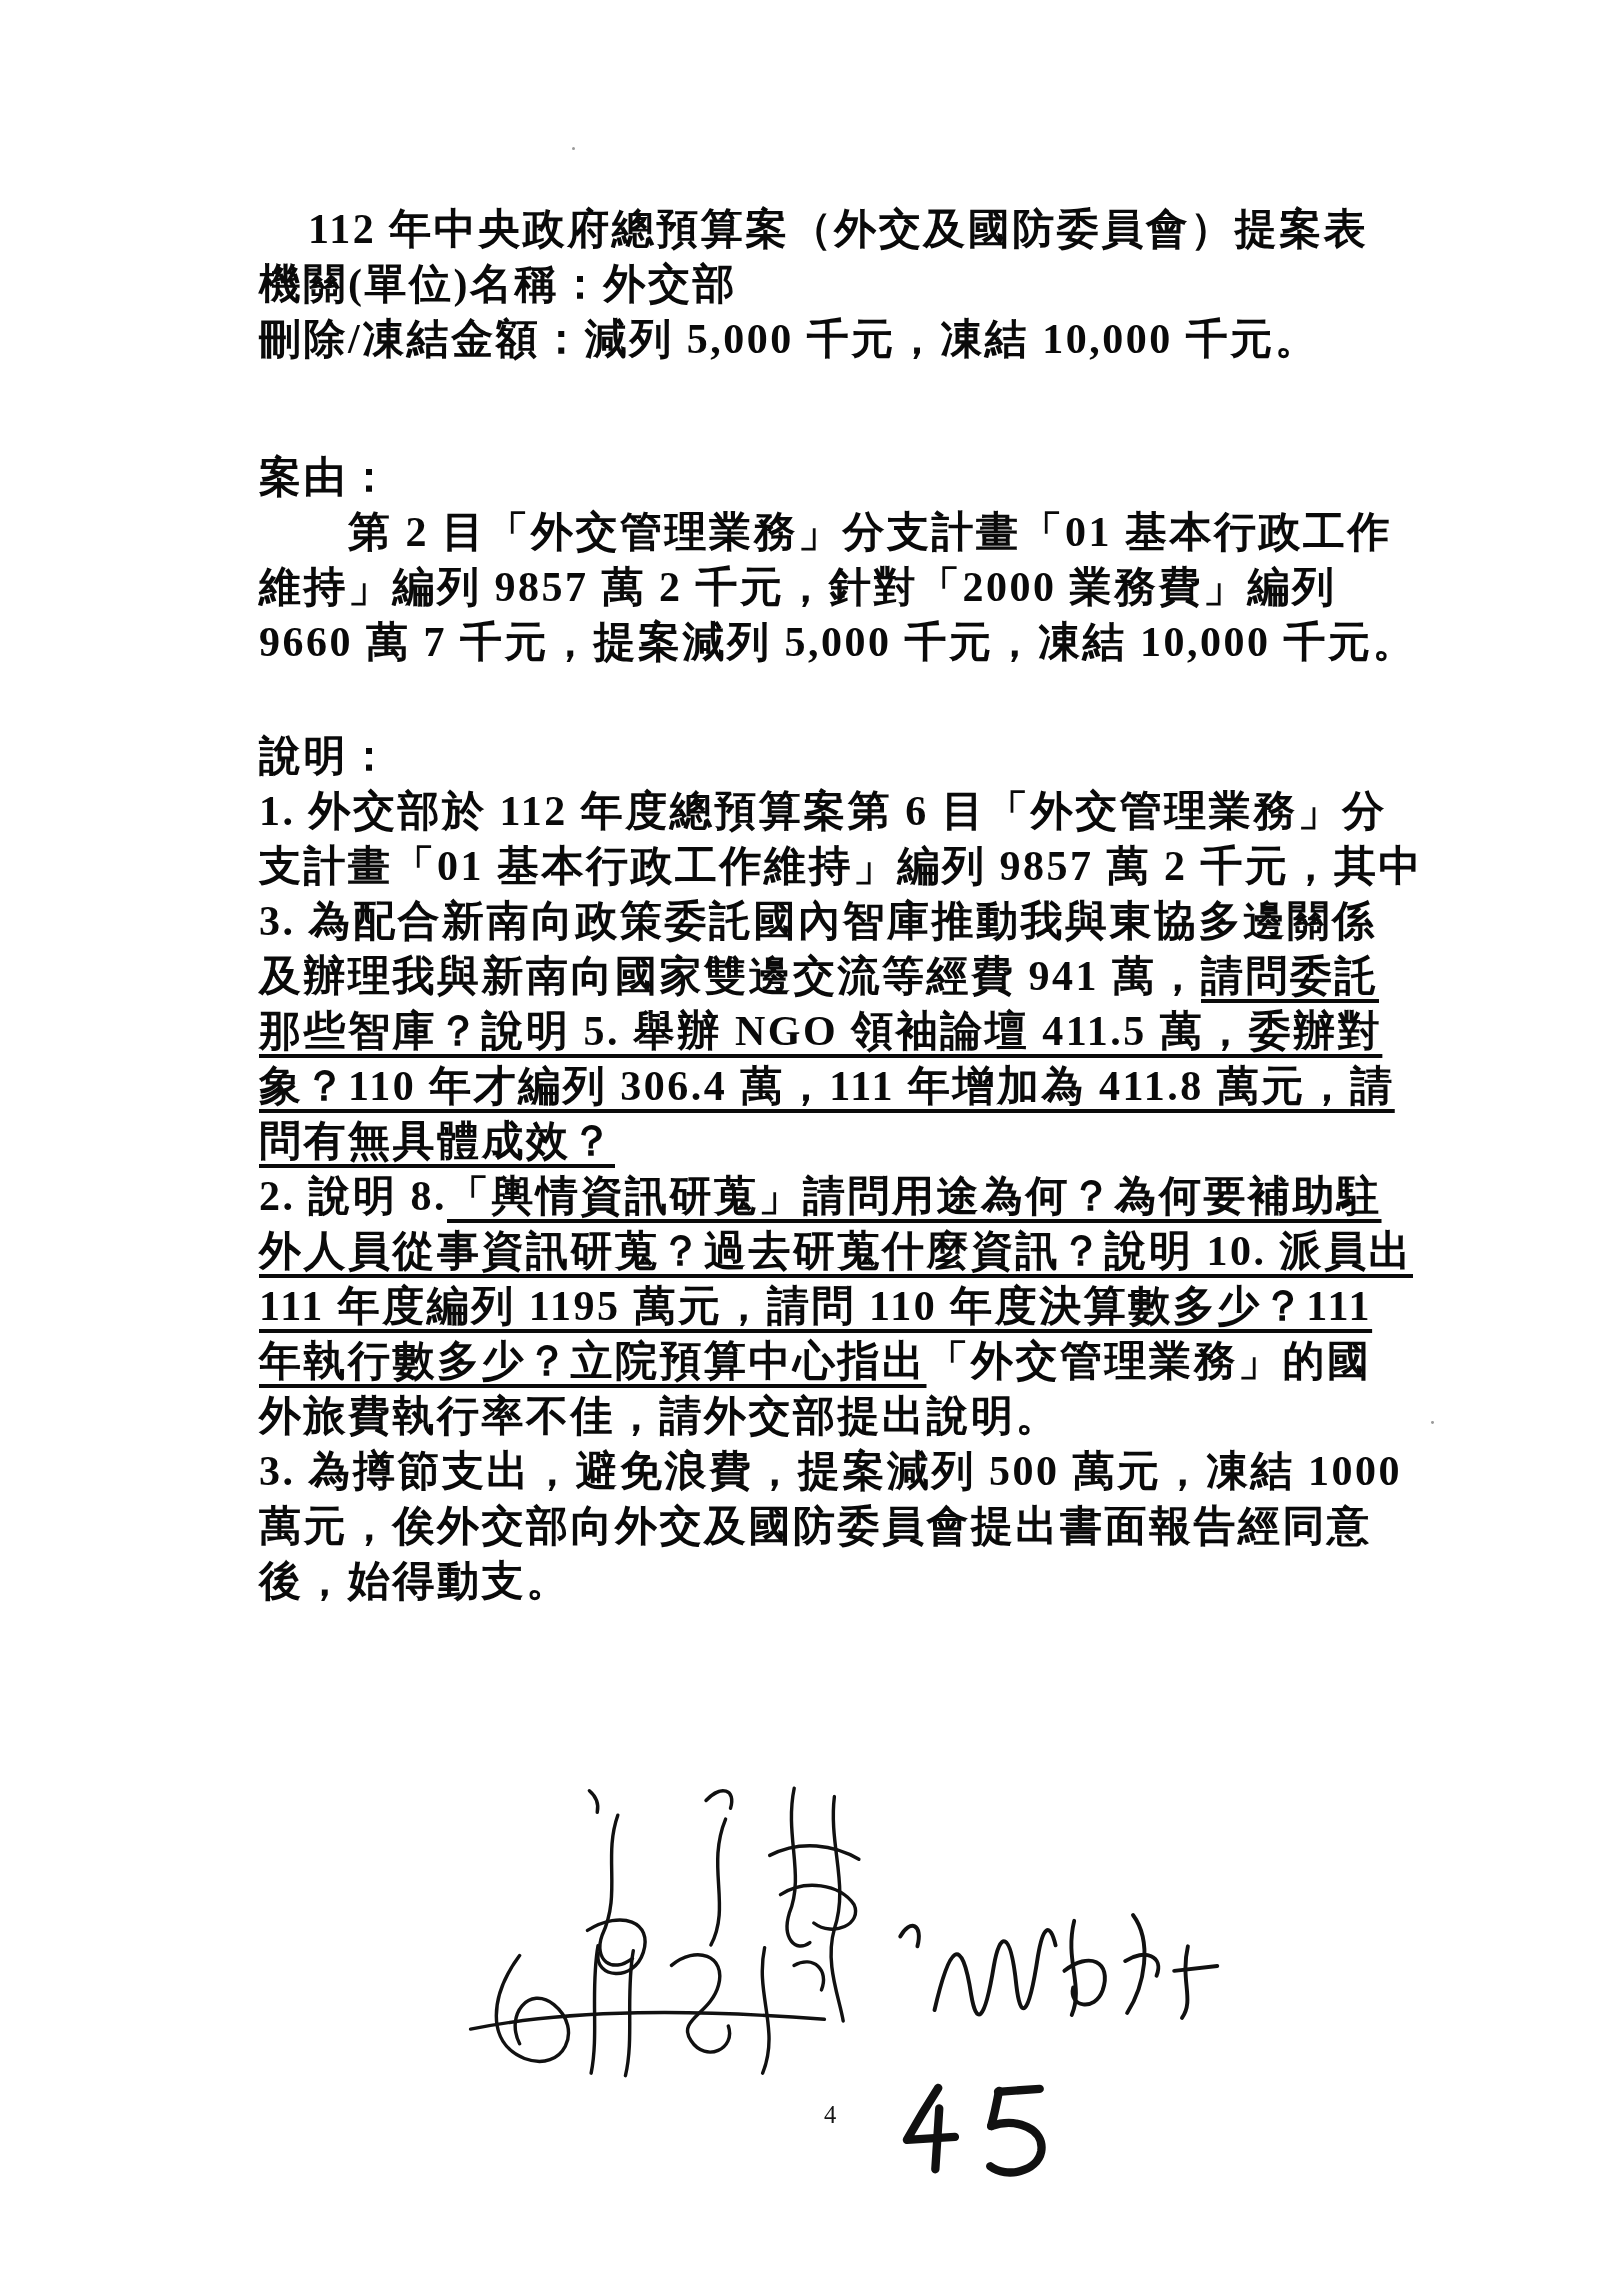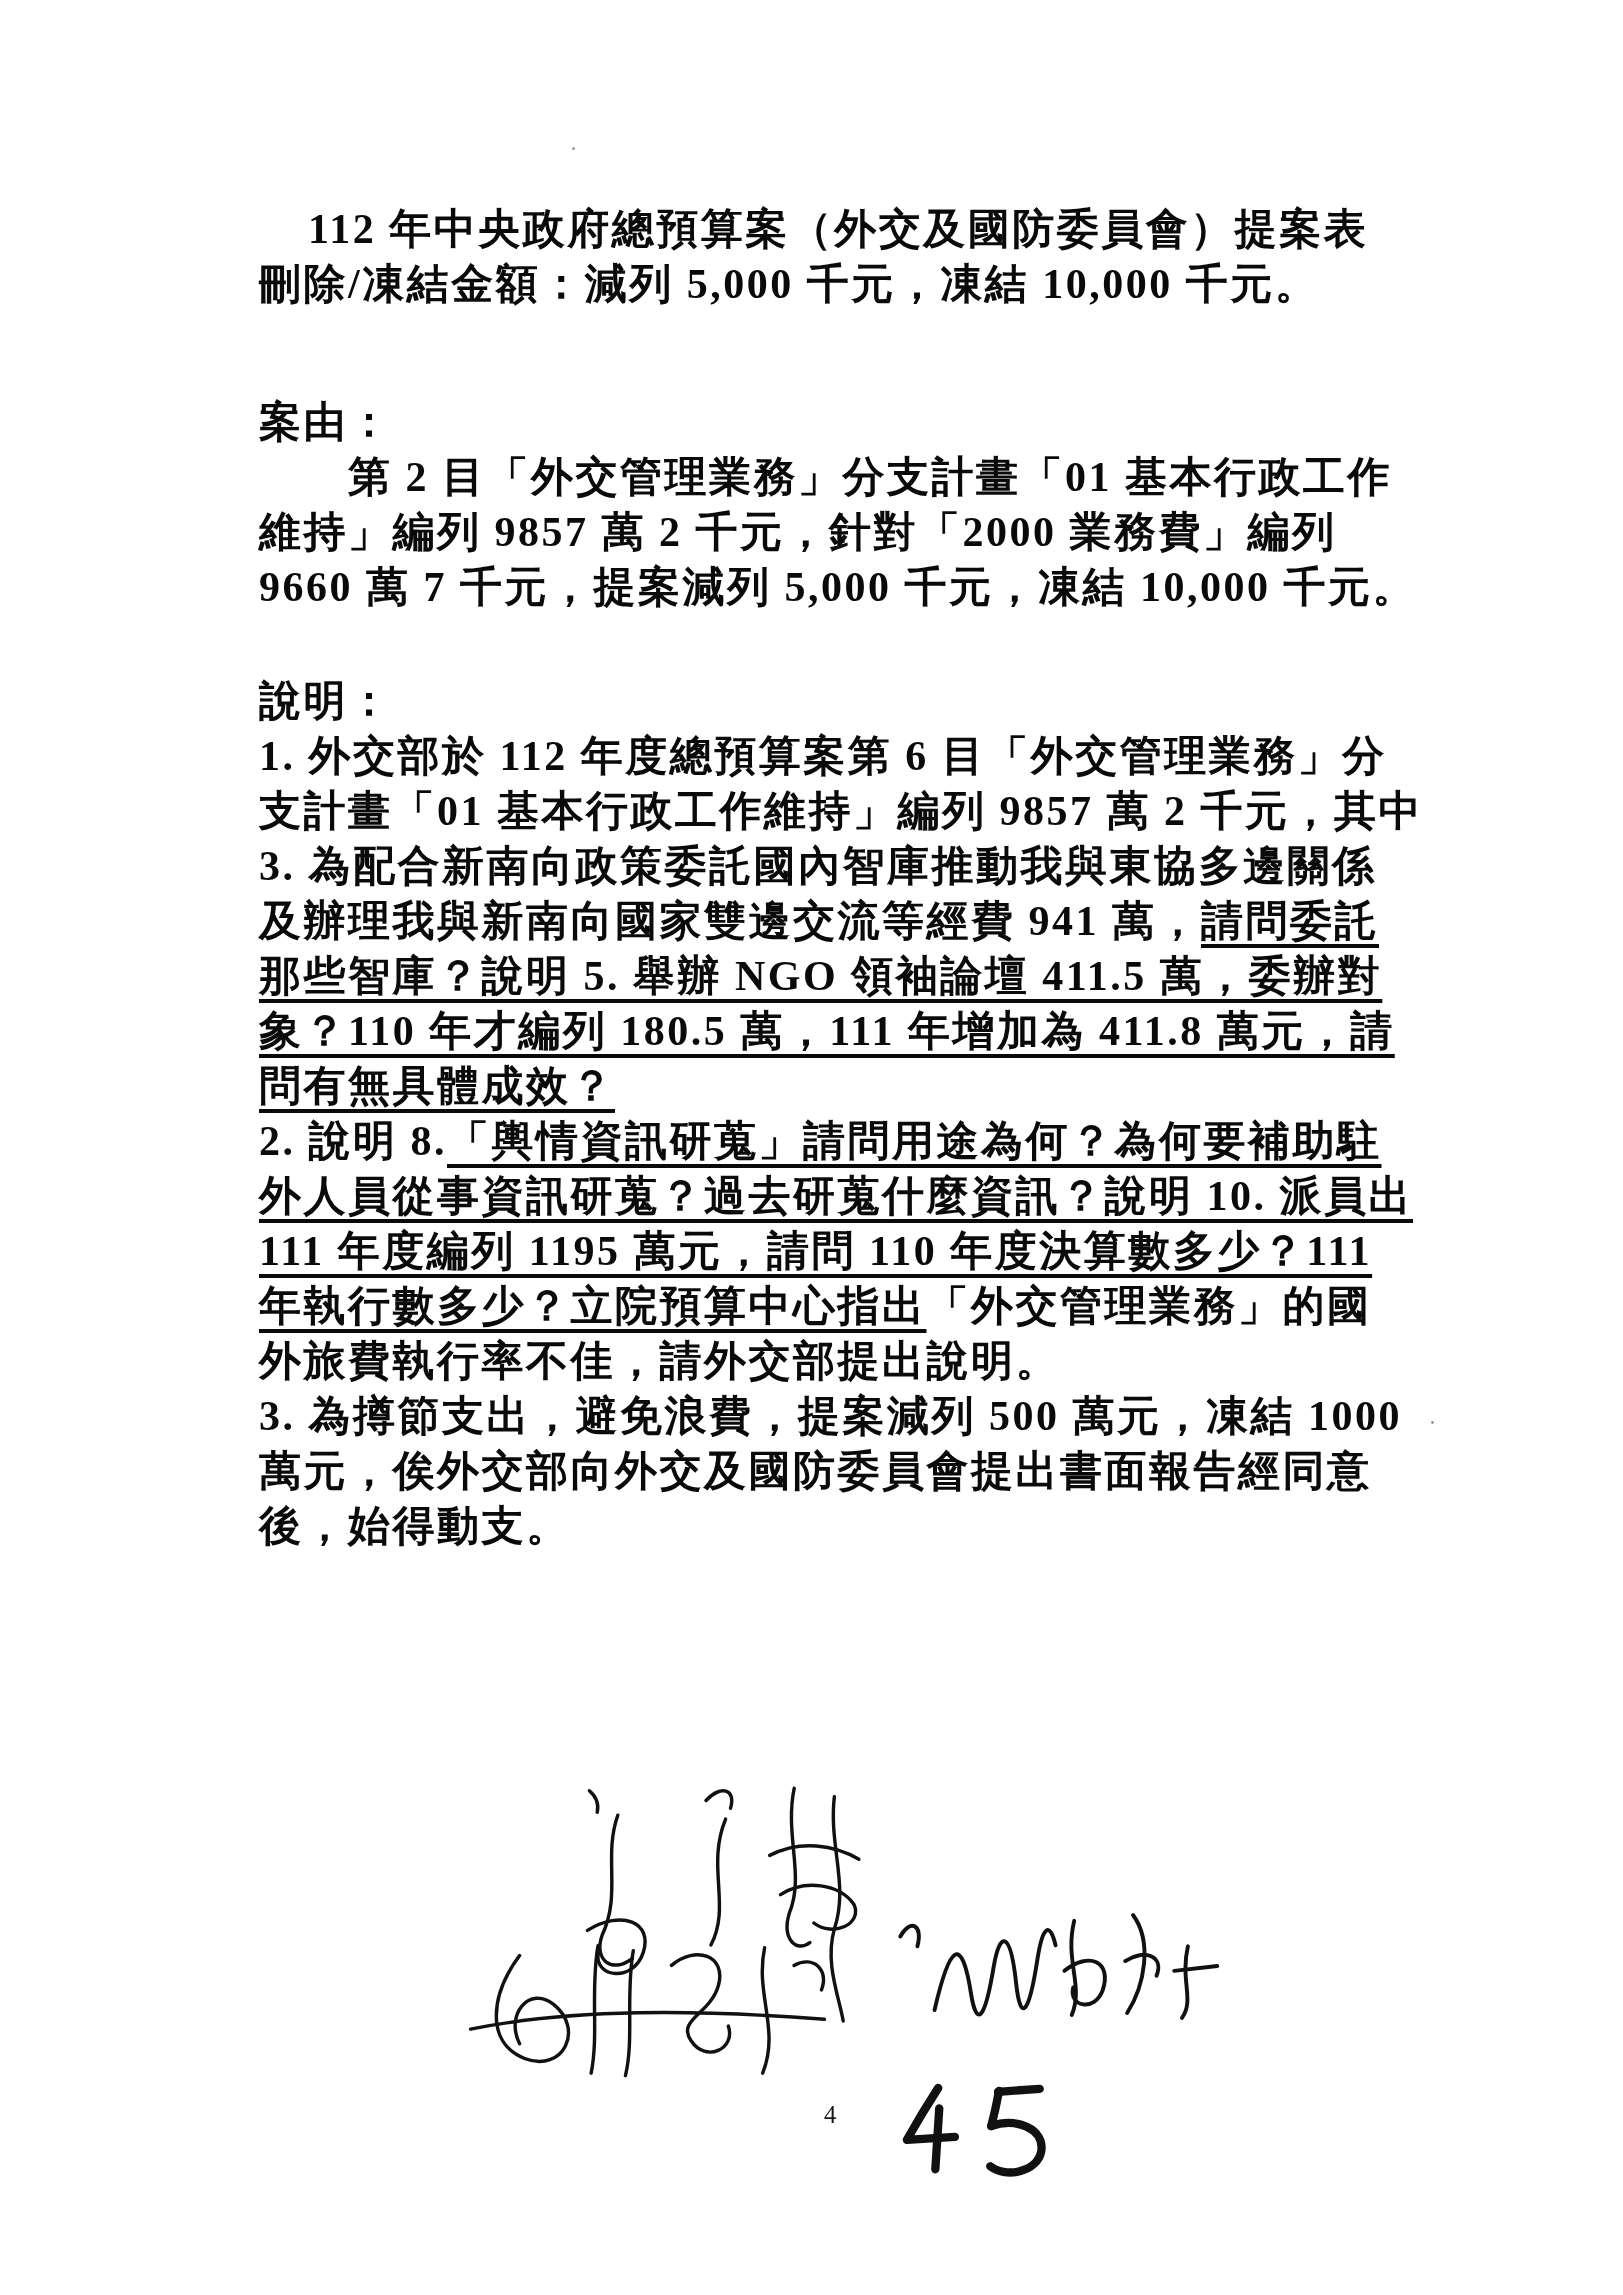--- a/index.html
+++ b/index.html
@@ -70,38 +70,39 @@
   }
   .speck-1 { left: 572px; top: 147px; width: 3.4px; height: 3.4px; }
   .speck-2 { left: 1431px; top: 1421px; width: 2.9px; height: 2.9px; }
 </style>
 </head>
 <body>
 
 <div class="doc">
   <div class="line title-line">112 年中央政府總預算案（外交及國防委員會）提案表</div>
   <div>
+      <div class="line"><span>機關(單位)名稱：外交部</span></div>
       <div class="line"><span>刪除/凍結金額：減列 5,000 千元，凍結 10,000 千元。</span></div>
     </div>
   <div class="spacer-a"></div>
   <div class="line">案由：</div>
   <div>
       <div class="line indent1"><span>第 2 目「外交管理業務」分支計畫「01 基本行政工作</span></div>
       <div class="line"><span>維持」編列 9857 萬 2 千元，針對「2000 業務費」編列</span></div>
       <div class="line"><span>9660 萬 7 千元，提案減列 5,000 千元，凍結 10,000 千元。</span></div>
     </div>
   <div class="spacer-b"></div>
   <div class="line">說明：</div>
   <div>
       <div class="line"><span>1. 外交部於 112 年度總預算案第 6 目「外交管理業務」分</span></div>
       <div class="line"><span>支計畫「01 基本行政工作維持」編列 9857 萬 2 千元，其中</span></div>
       <div class="line"><span>3. 為配合新南向政策委託國內智庫推動我與東協多邊關係</span></div>
       <div class="line"><span>及辦理我與新南向國家雙邊交流等經費 941 萬，</span><span class="u">請問委託</span></div>
       <div class="line"><span class="u">那些智庫？說明 5. 舉辦 NGO 領袖論壇 411.5 萬，委辦對</span></div>
-      <div class="line"><span class="u">象？110 年才編列 180.5 萬，111 年增加為 411.8 萬元，請</span></div>
+      <div class="line"><span class="u">象？110 年才編列 306.4 萬，111 年增加為 411.8 萬元，請</span></div>
       <div class="line"><span class="u">問有無具體成效？</span></div>
       <div class="line"><span>2. 說明 8.</span><span class="u">「輿情資訊研蒐」請問用途為何？為何要補助駐</span></div>
       <div class="line"><span class="u">外人員從事資訊研蒐？過去研蒐什麼資訊？說明 10. 派員出</span></div>
       <div class="line"><span class="u">111 年度編列 1195 萬元，請問 110 年度決算數多少？111</span></div>
       <div class="line"><span class="u">年執行數多少？立院預算中心指出</span><span>「外交管理業務」的國</span></div>
       <div class="line"><span>外旅費執行率不佳，請外交部提出說明。</span></div>
       <div class="line"><span>3. 為撙節支出，避免浪費，提案減列 500 萬元，凍結 1000</span></div>
       <div class="line"><span>萬元，俟外交部向外交及國防委員會提出書面報告經同意</span></div>
       <div class="line"><span>後，始得動支。</span></div>
     </div>

